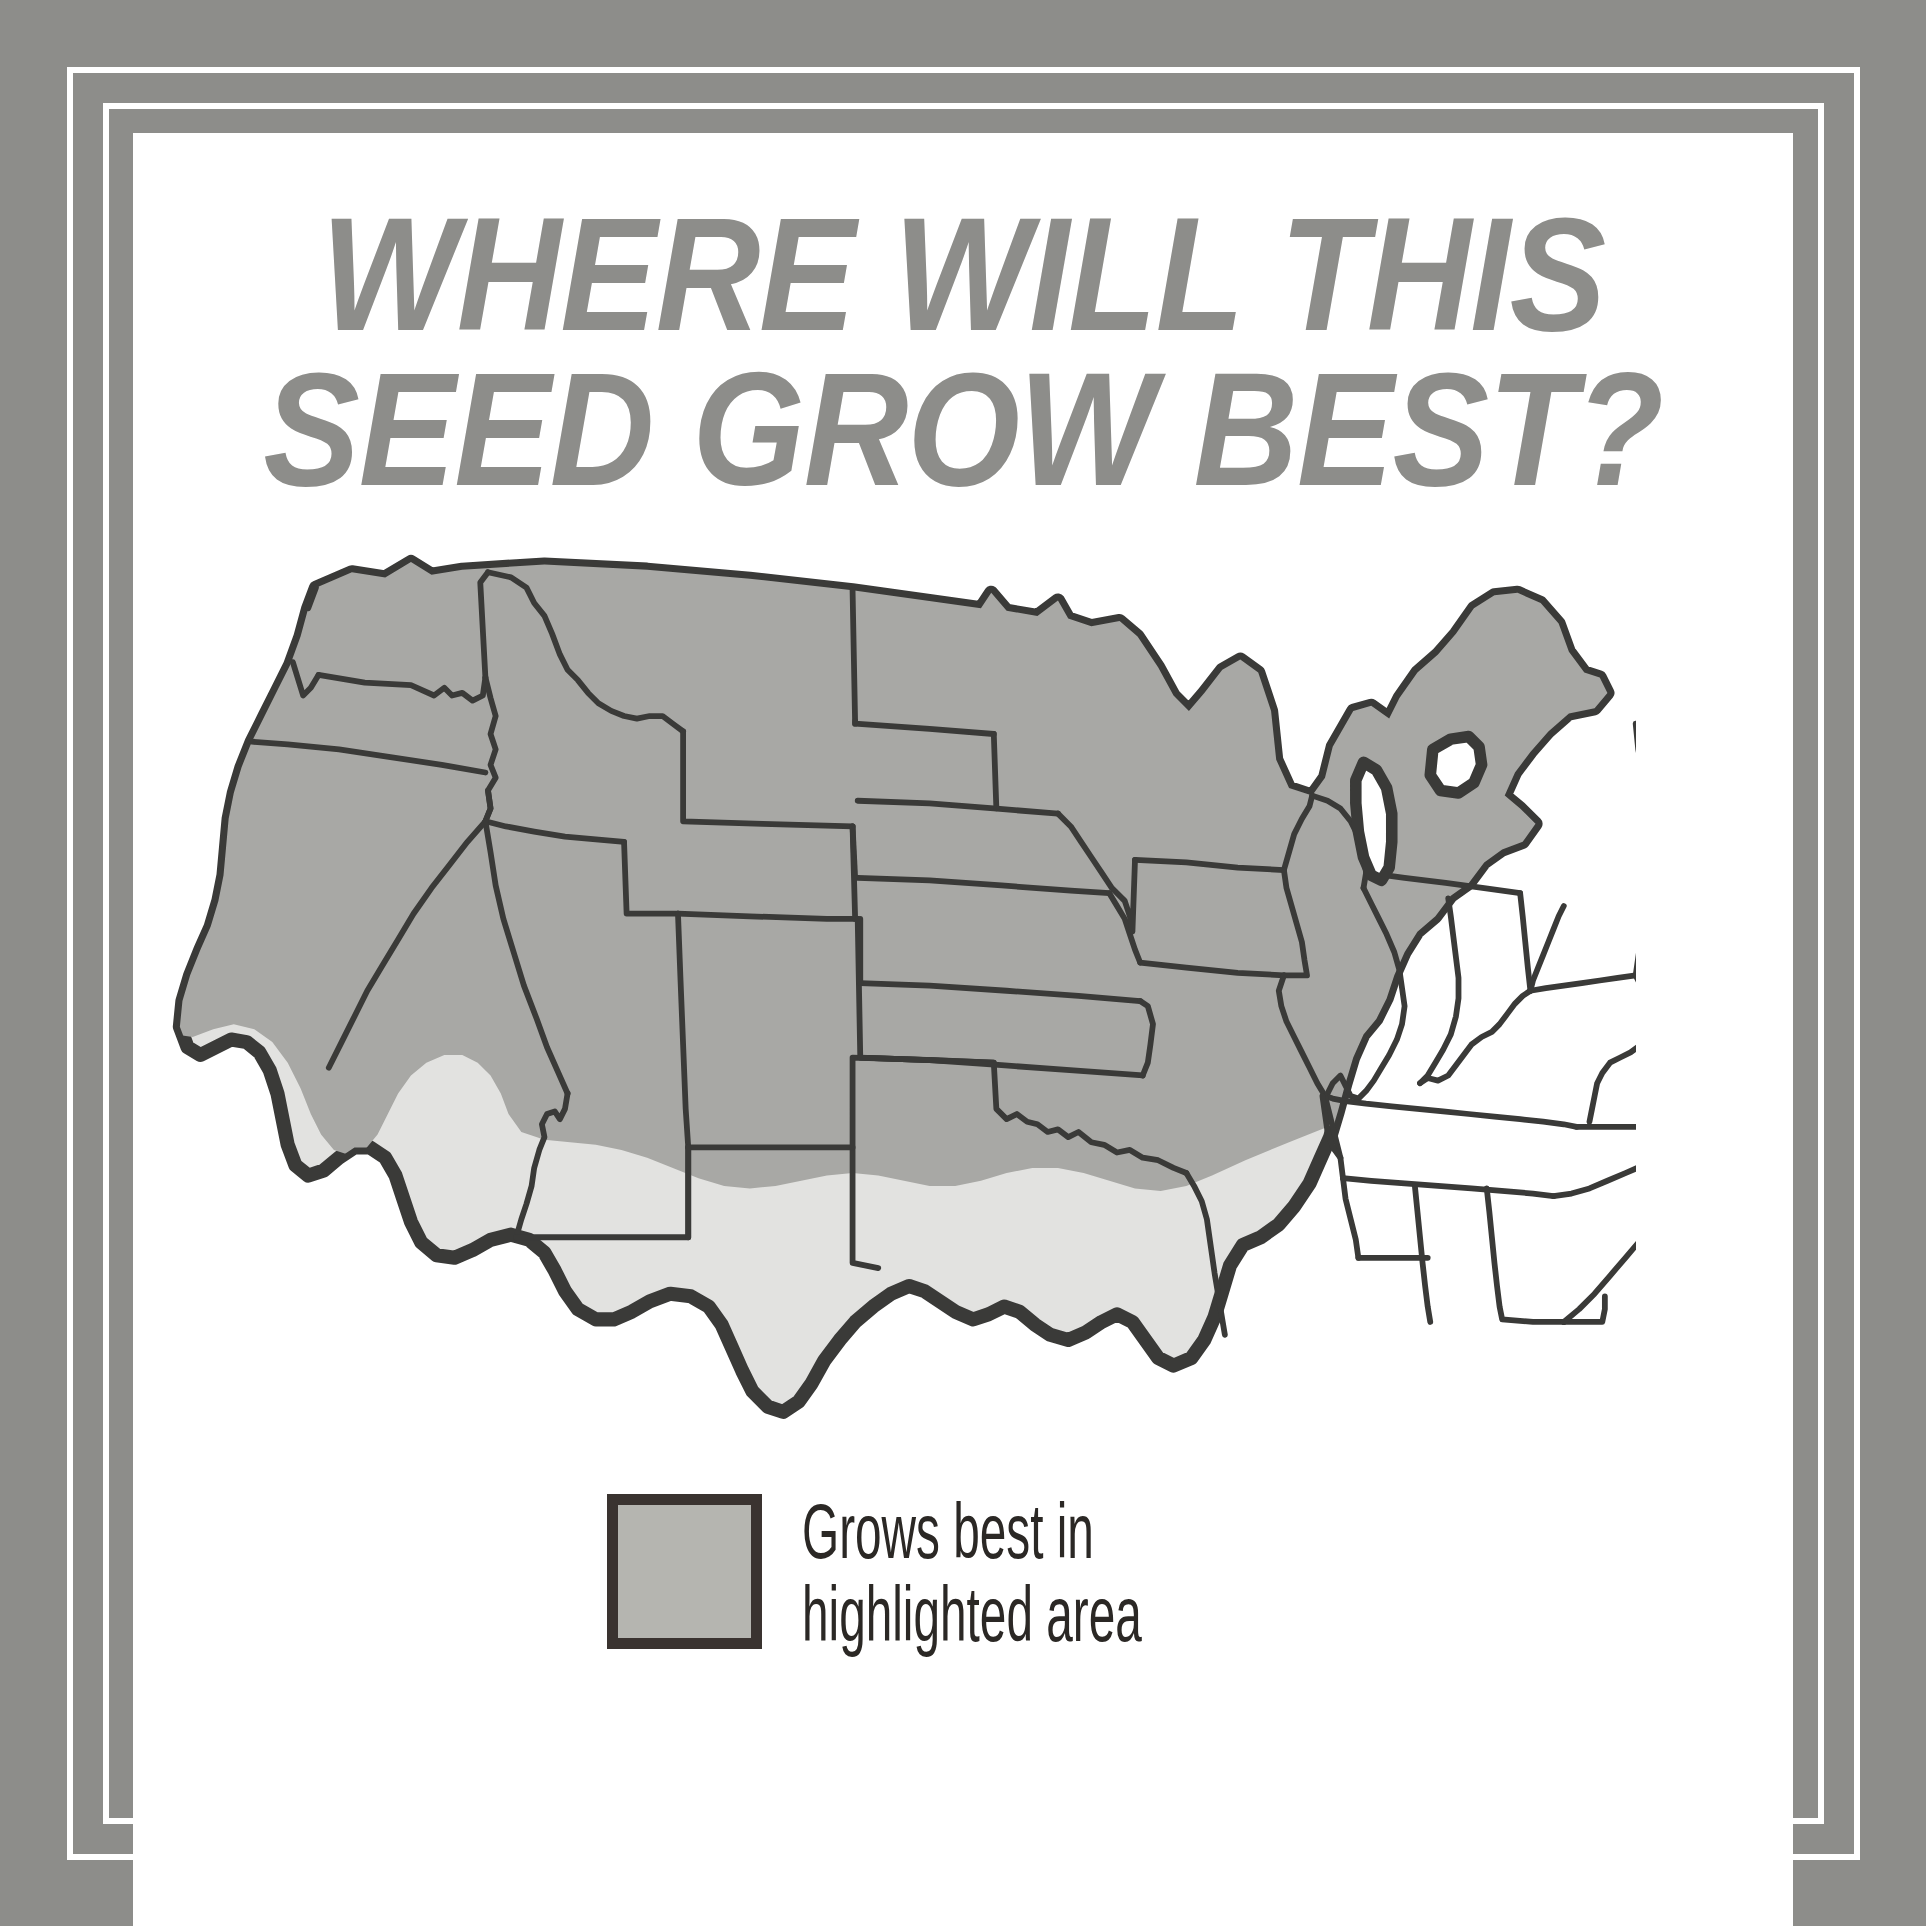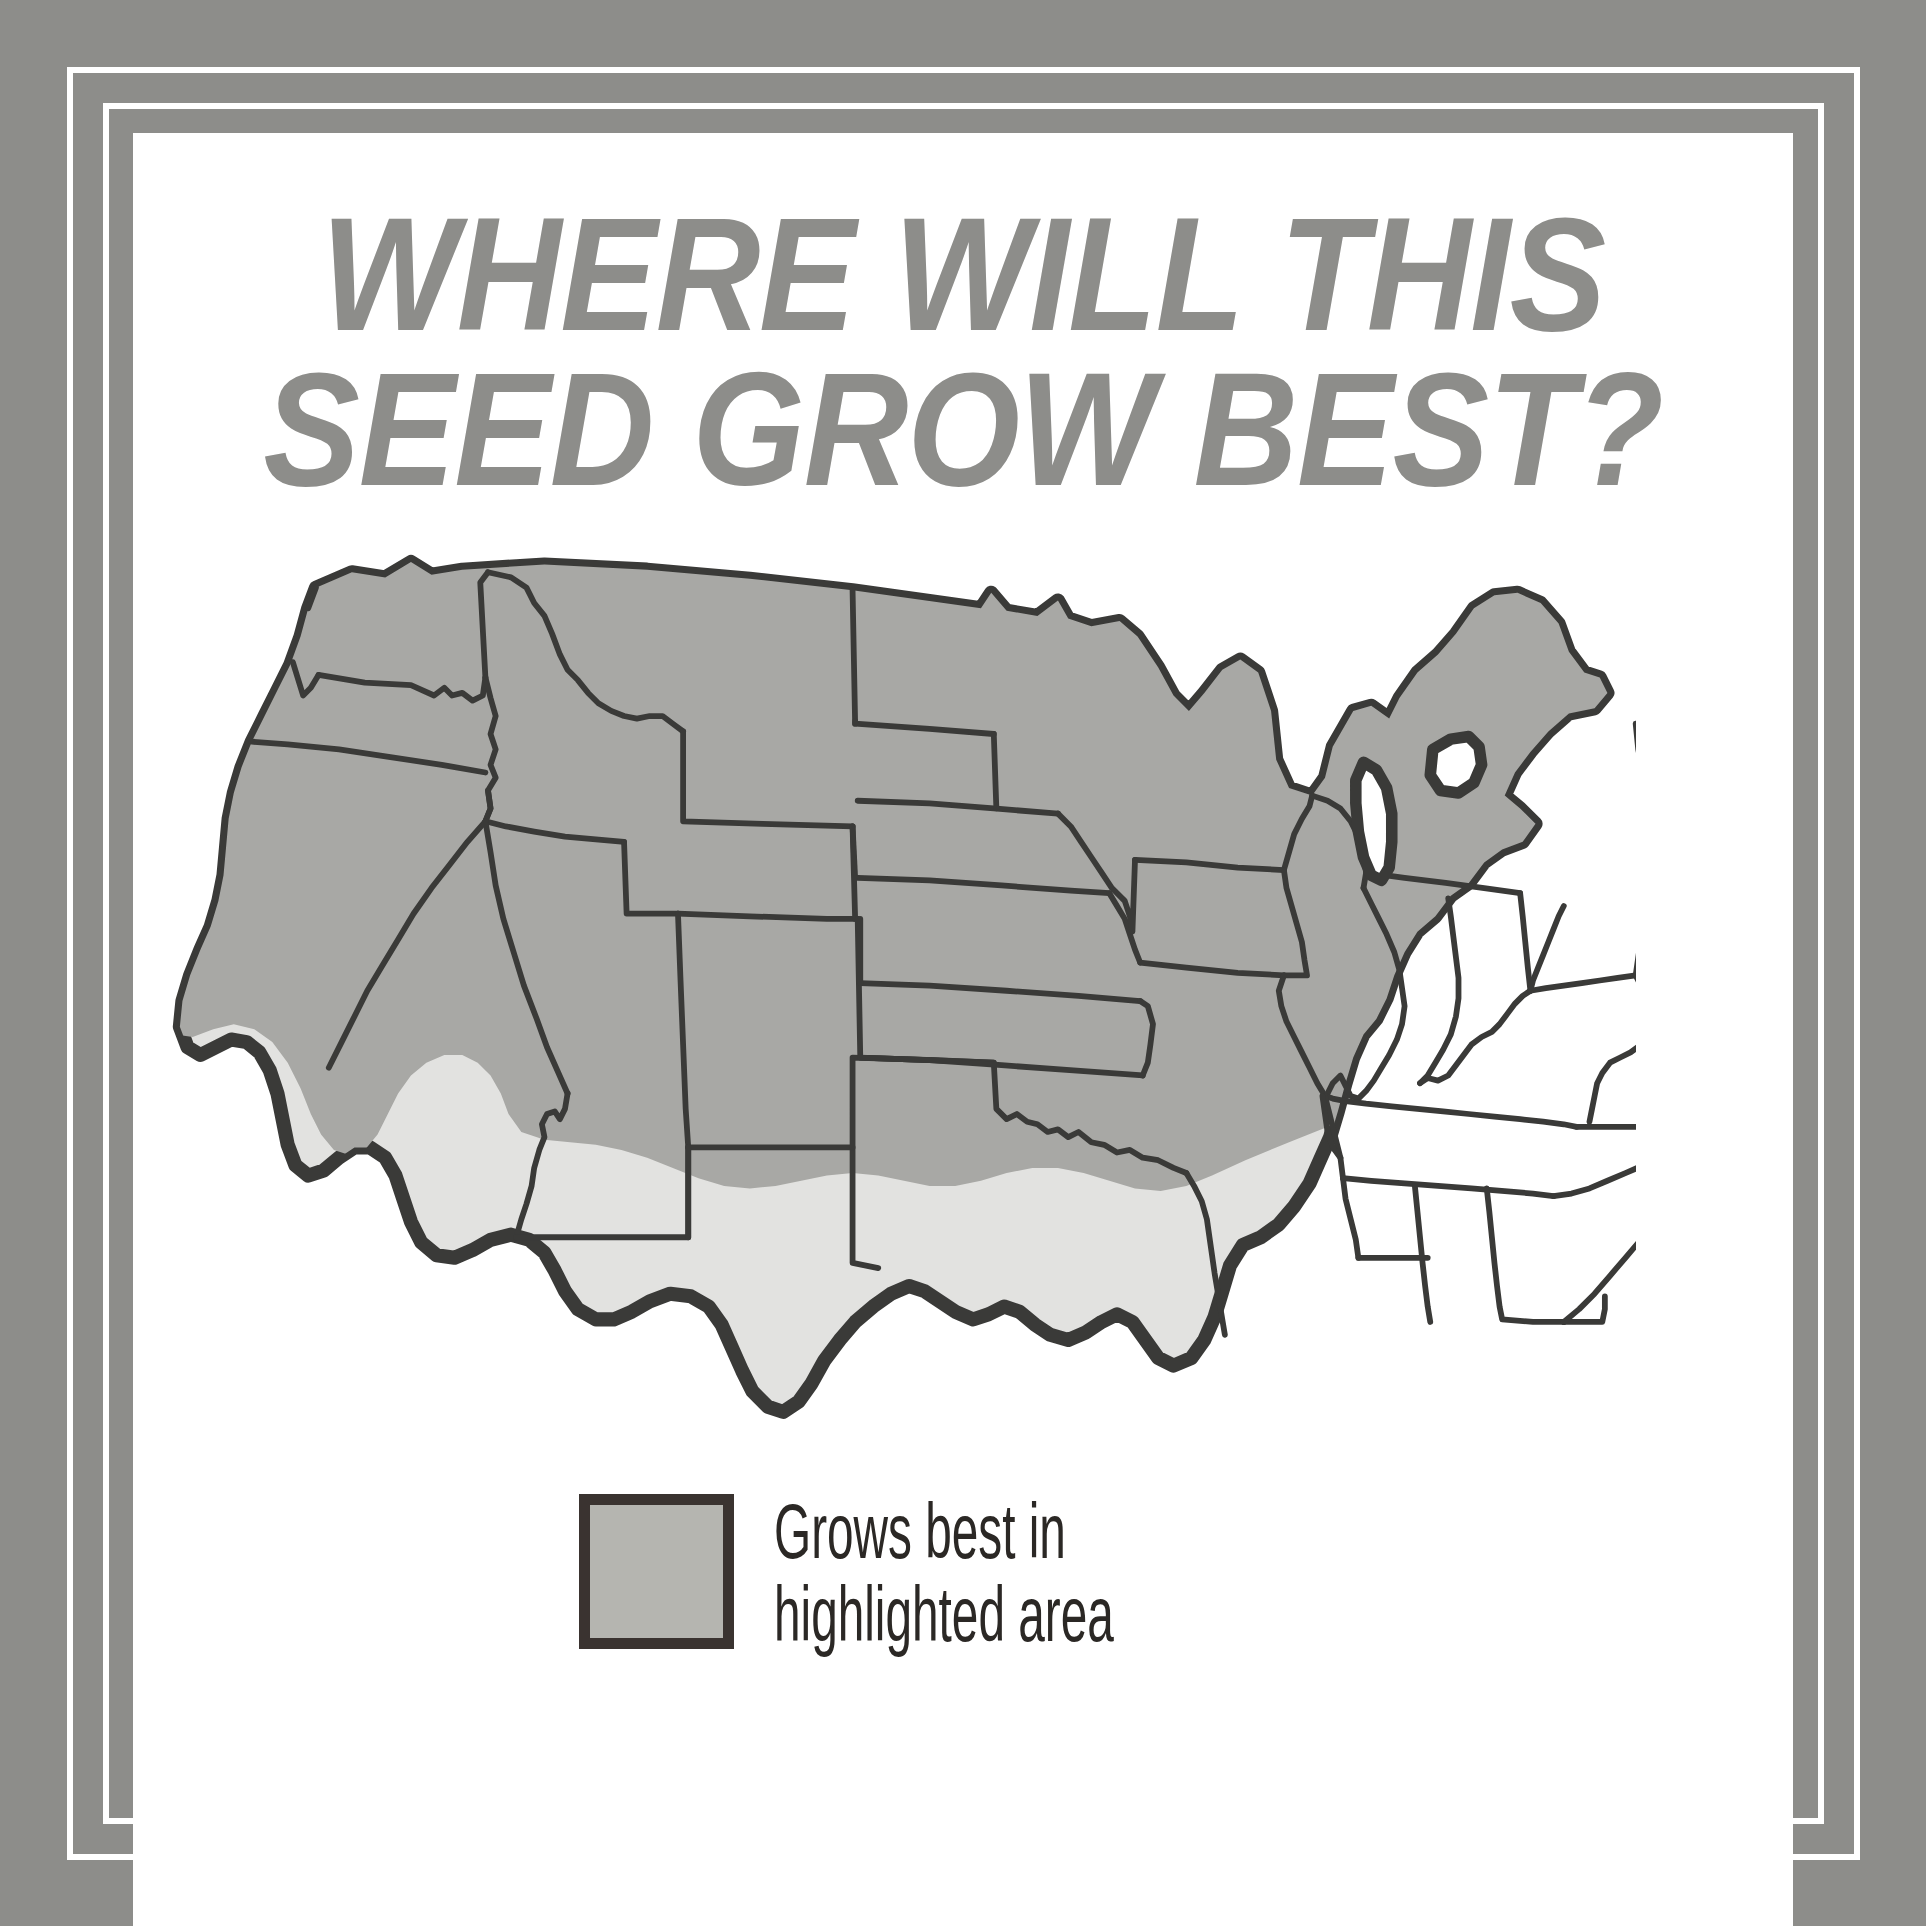--- a/index.html
+++ b/index.html
@@ -54,21 +54,21 @@
 
   .map-wrap{
     position:absolute;
     left:26px;top:411px;
     width:1477px;height:950px;
   }
   .map-wrap svg{display:block;width:100%;height:100%;}
 
   .legend{
     position:absolute;
-    left:446px;top:1361px;
+    left:474px;top:1361px;
     display:flex;
     align-items:flex-start;
     gap:40px;
   }
   .legend-swatch{
     width:155px;height:155px;
     background:#b5b5b0;
     border:11px solid #3a3330;
     box-sizing:border-box;
     flex:0 0 auto;

